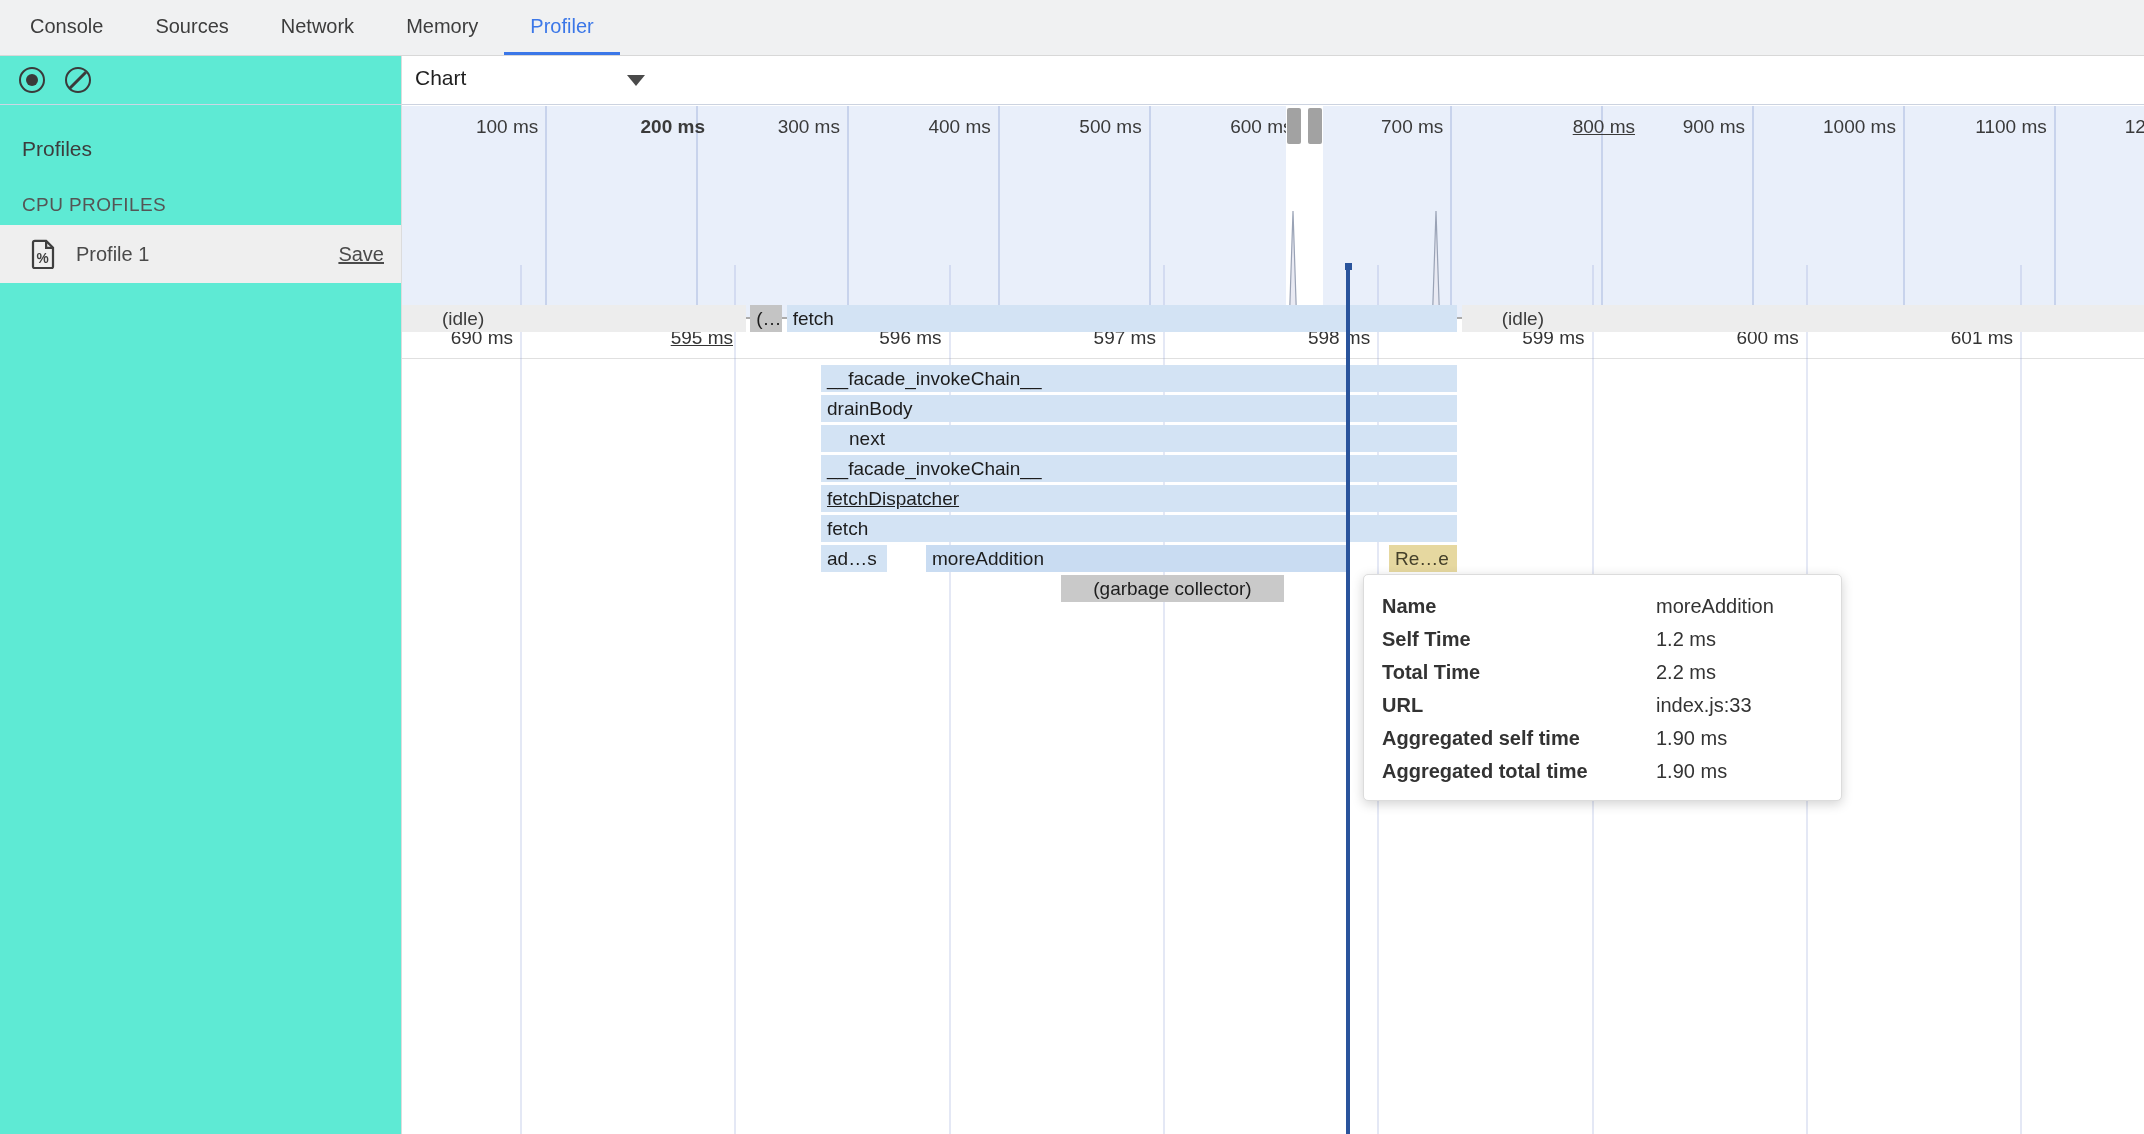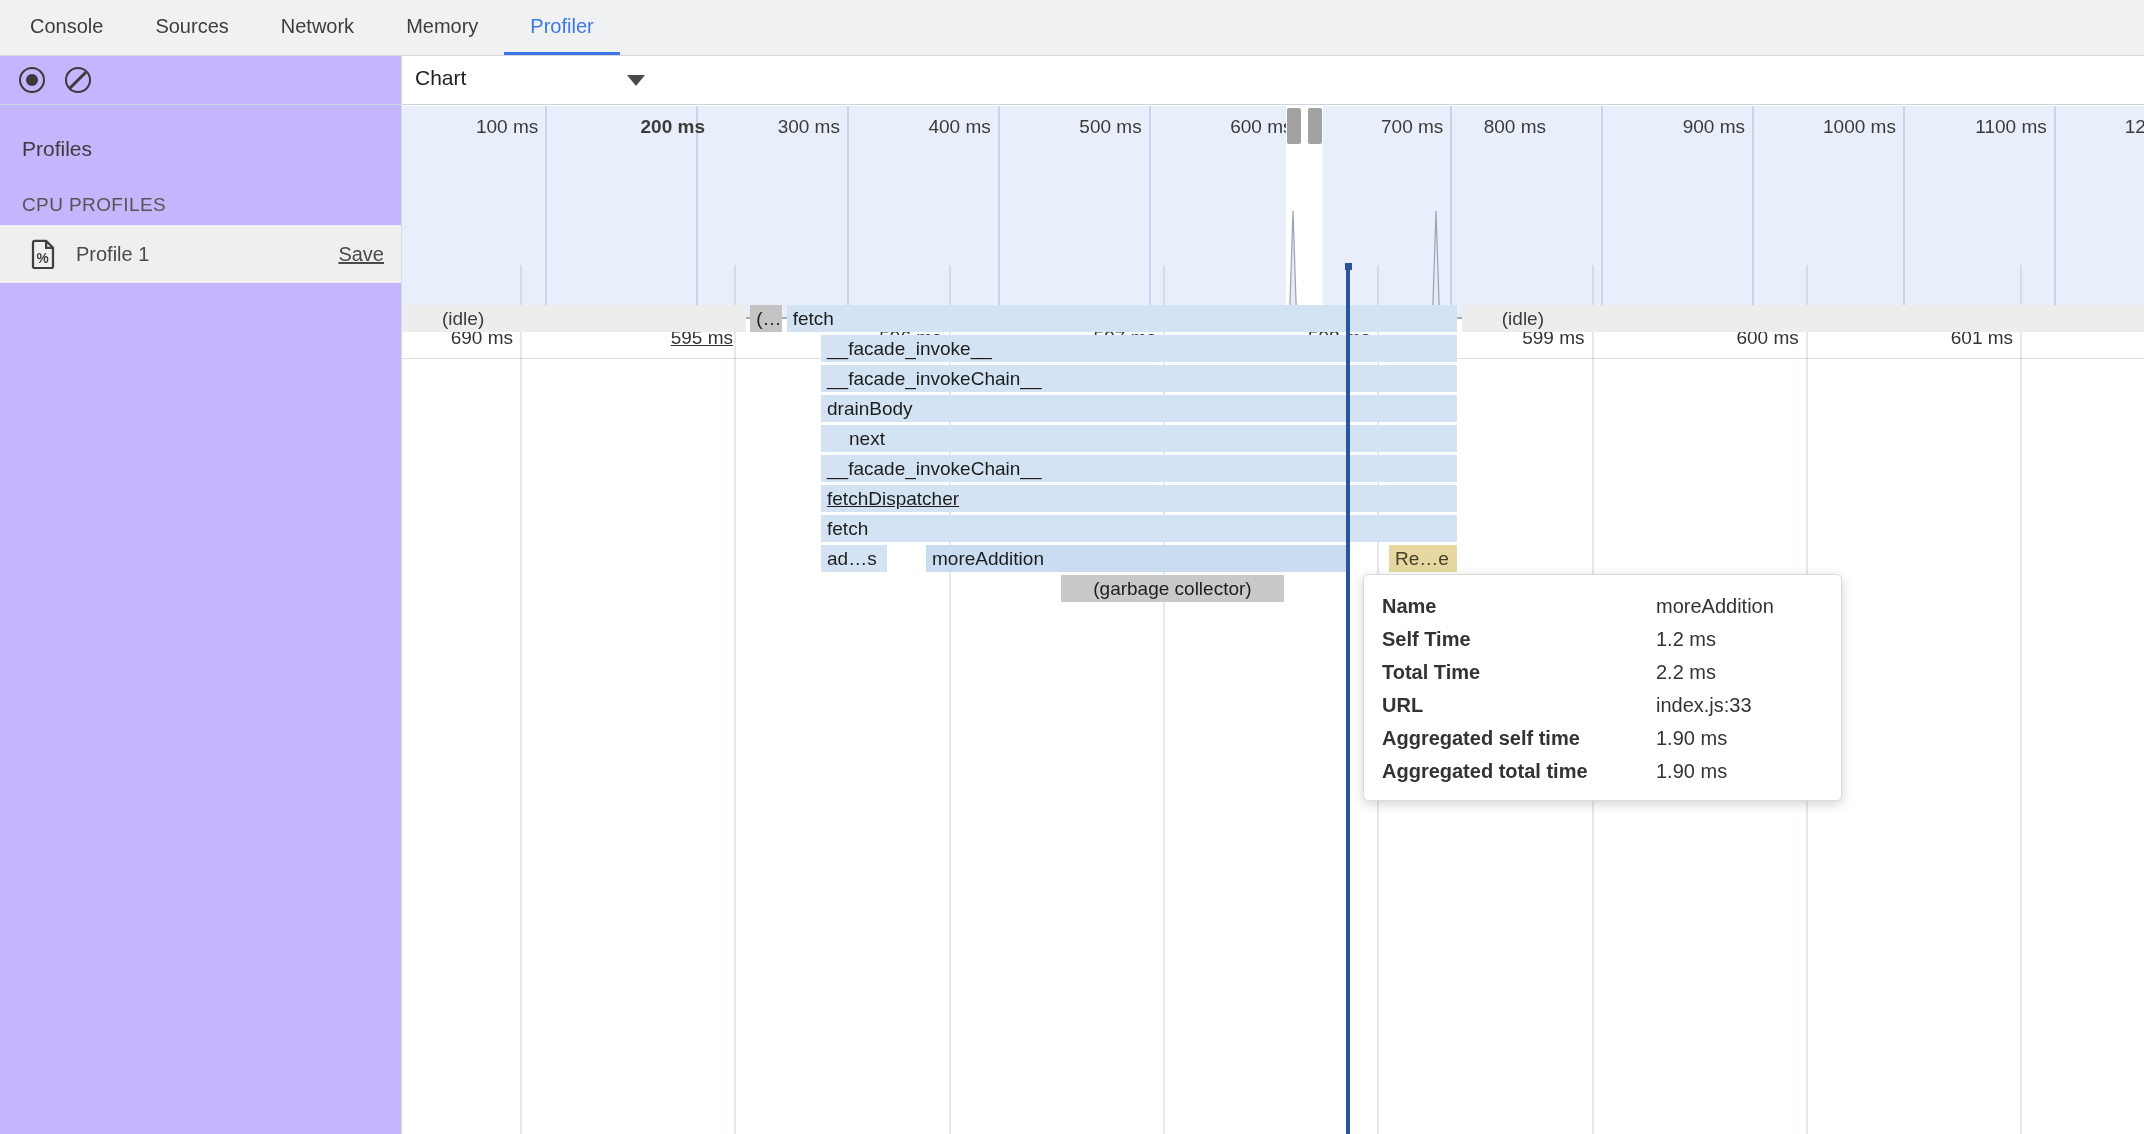--- a/index.html
+++ b/index.html
@@ -10,21 +10,21 @@
   
   .tabbar{position:absolute;left:0;top:0;width:100%;height:56px;
           background:#f0f1f2;border-bottom:1px solid #d8d8d8;
           display:flex;align-items:stretch;padding-left:4px;}
   .tab{display:flex;align-items:center;padding:0 26px;font-size:20px;
        color:#3d3d3d;cursor:default;border-bottom:3px solid transparent;}
   .tab.active{color:#3b77e8;border-bottom-color:#3b77e8;font-weight:400;}
 
   
   .sidebar{position:absolute;left:0;top:56px;width:402px;bottom:0;
-           background:#c4b5fd;border-right:1px solid #dcdcdc;}
+           background:#5eead4;border-right:1px solid #dcdcdc;}
   .controls{position:absolute;left:0;top:0;width:100%;height:49px;
             border-bottom:1px solid #ccd6e4;display:flex;align-items:center;gap:20px;padding-left:19px;}
   .rec-icon{width:26px;height:26px;border:2.5px solid #3a3a3a;border-radius:50%;
             display:flex;align-items:center;justify-content:center;}
   .rec-dot{width:12px;height:12px;border-radius:50%;background:#3a3a3a;}
   .clear-icon{width:26px;height:26px;border:2.5px solid #3a3a3a;border-radius:50%;position:relative;}
   .clear-icon::before{content:"";position:absolute;left:-1px;top:9.5px;width:23px;height:2.5px;
             background:#3a3a3a;transform:rotate(-45deg);}
   .profiles-title{position:absolute;left:22px;top:81px;font-size:21px;color:#3c3c3c;}
   .section-title{position:absolute;left:22px;top:138px;font-size:19px;color:#555;letter-spacing:.4px;}
@@ -126,21 +126,21 @@
         <div class="ov-label" style="left: 287.95px; width: 150px;">300 ms</div>
         <div class="ov-grid" style="left: 595.8px;"></div>
         <div class="ov-label" style="left: 438.8px; width: 150px;">400 ms</div>
         <div class="ov-grid" style="left: 746.65px;"></div>
         <div class="ov-label" style="left: 589.65px; width: 150px;">500 ms</div>
         <div class="ov-grid" style="left: 897.5px;"></div>
         <div class="ov-label" style="left: 740.5px; width: 150px;">600 ms</div>
         <div class="ov-grid" style="left: 1048.35px;"></div>
         <div class="ov-label" style="left: 891.35px; width: 150px;">700 ms</div>
         <div class="ov-grid" style="left: 1199.2px;"></div>
-        <div class="ov-label" style="left: 994px; width: 150px;">800 ms</div>
+        <div class="ov-label" style="left: 1083px; width: 150px; text-decoration: underline;">800 ms</div>
         <div class="ov-grid" style="left: 1350.05px;"></div>
         <div class="ov-label" style="left: 1193.05px; width: 150px;">900 ms</div>
         <div class="ov-grid" style="left: 1500.9px;"></div>
         <div class="ov-label" style="left: 1343.9px; width: 150px;">1000 ms</div>
         <div class="ov-grid" style="left: 1651.75px;"></div>
         <div class="ov-label" style="left: 1494.75px; width: 150px;">1100 ms</div>
         <div class="ov-label" style="left: 1645.6px; width: 150px;">1200 ms</div>
         <div class="ov-sel" style="left: 883.923px; width: 36.6955px;"></div>
         <div class="ov-handle" style="left: 884.923px;"></div>
         <div class="ov-handle" style="left: 905.619px;"></div>
@@ -169,21 +169,20 @@
         <div class="grid-v" style="left: 546.6px;"></div>
         <div class="grid-v" style="left: 760.9px;"></div>
         <div class="grid-v" style="left: 975.2px;"></div>
         <div class="grid-v" style="left: 1189.5px;"></div>
         <div class="grid-v" style="left: 1403.8px;"></div>
         <div class="grid-v" style="left: 1618.1px;"></div>
         <div class="bar idle" style="left: 0px; width: 344.015px; top: 249px;">(idle)</div>
         <div class="bar collapsed" style="left: 348.301px; width: 32.145px; top: 249px;">(…</div>
         <div class="bar js" style="left: 384.732px; width: 670.759px; top: 249px;">fetch</div>
         <div class="bar idle" style="left: 1059.78px; width: 682.223px; top: 249px;">(idle)</div>
-        <div class="bar js" style="left: 419.02px; width: 636.471px; top: 279px;">__facade_invoke__</div>
         <div class="bar js" style="left: 419.02px; width: 636.471px; top: 309px;">__facade_invokeChain__</div>
         <div class="bar js" style="left: 419.02px; width: 636.471px; top: 339px;">drainBody</div>
         <div class="bar js" style="left: 419.02px; width: 636.471px; top: 369px; padding-left: 28px;">next</div>
         <div class="bar js" style="left: 419.02px; width: 636.471px; top: 399px;">__facade_invokeChain__</div>
         <div class="bar js" style="left: 419.02px; width: 636.471px; top: 429px; text-decoration: underline;">fetchDispatcher</div>
         <div class="bar js" style="left: 419.02px; width: 636.471px; top: 459px;">fetch</div>
         <div class="bar js" style="left: 419.02px; width: 66.433px; top: 489px;">ad…s</div>
         <div class="bar js2" style="left: 524.027px; width: 420.028px; top: 489px;">moreAddition</div>
         <div class="bar record" style="left: 986.915px; width: 68.576px; top: 489px;">Re…e</div>
         <div class="bar gc" style="left: 659.036px; width: 222.872px; top: 519px;">(garbage collector)</div>

